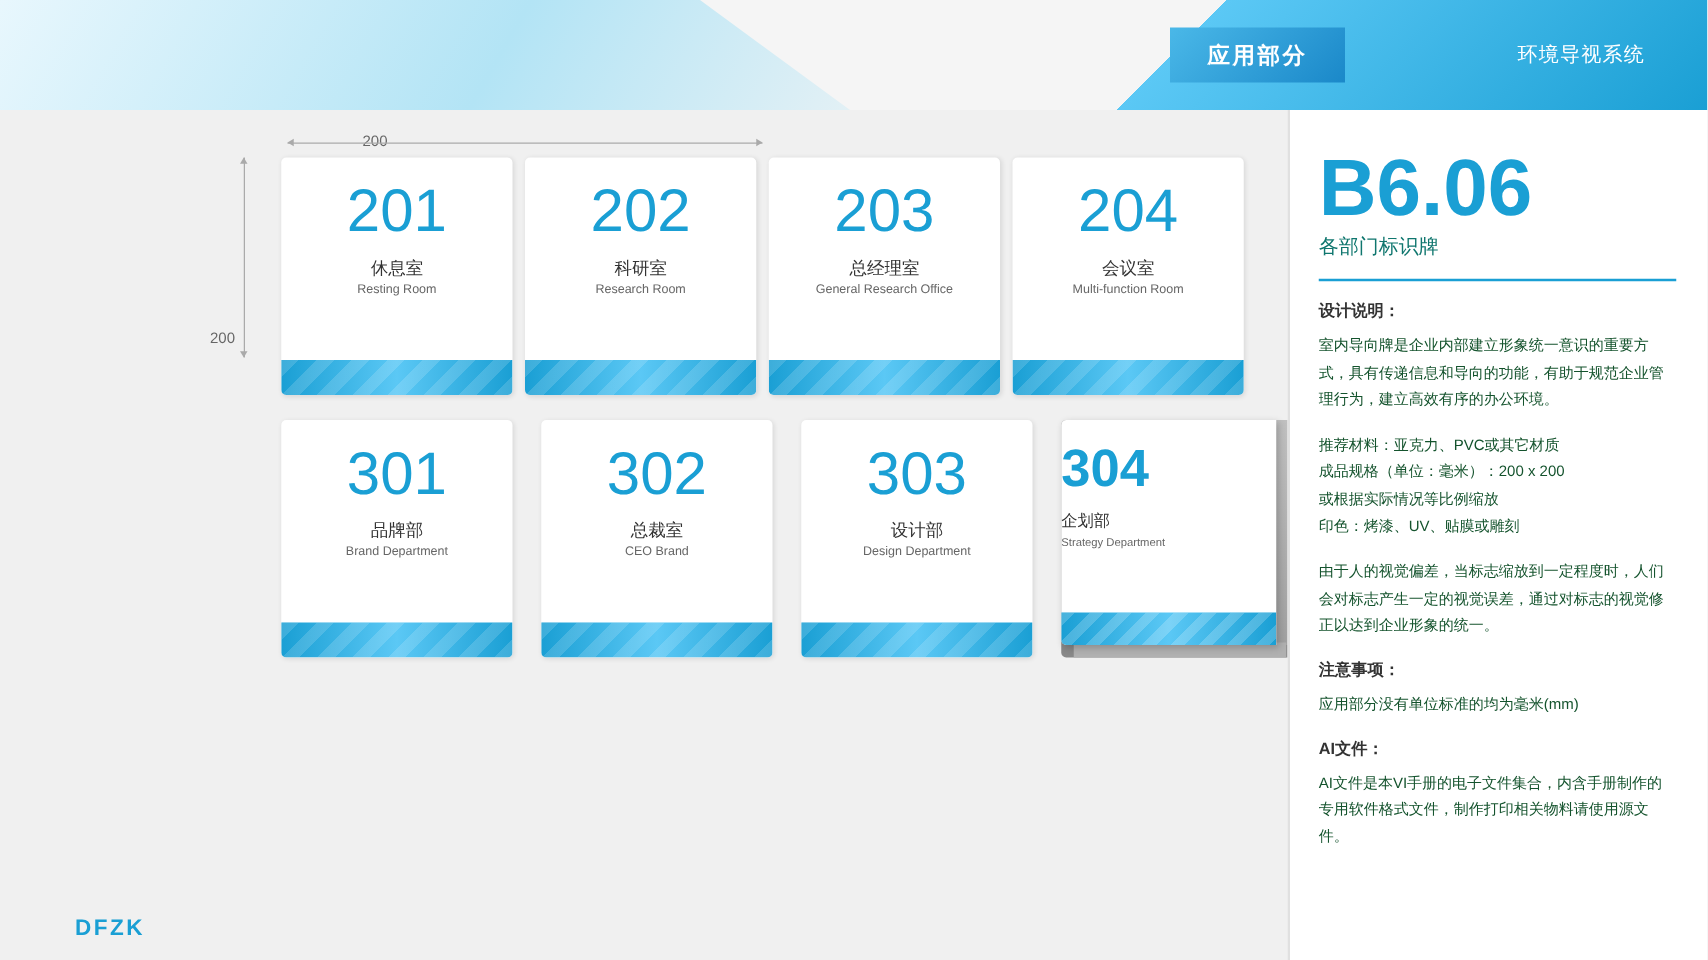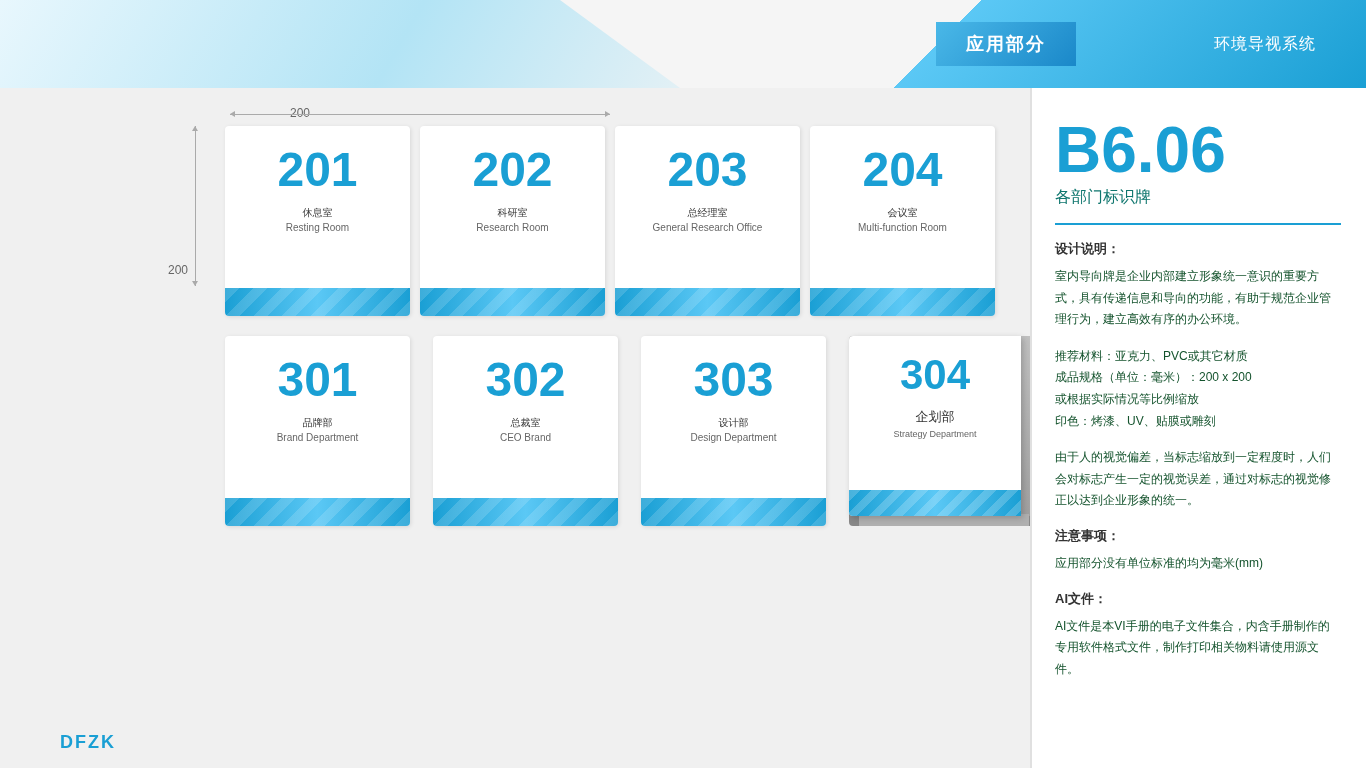--- a/index.html
+++ b/index.html
@@ -87,28 +87,28 @@
       flex-direction: column;
       align-items: center;
       justify-content: flex-start;
       overflow: hidden;
       position: relative;
       box-shadow: 1px 1px 4px rgba(0,0,0,0.1);
     }
 
     .sign-number {
       font-size: 48px;
-      font-weight: bold;
+      font-weight: normal;
       color: #1a9fd4;
       margin-top: 20px;
       line-height: 1;
     }
 
     .sign-name-cn {
-      font-size: 10px;
+      font-size: 14px;
       color: #333;
       margin-top: 12px;
       text-align: right;
     }
 
     .sign-name-en {
       font-size: 10px;
       color: #666;
       margin-top: 2px;
       text-align: center;
@@ -284,21 +284,21 @@
     </div>
 
     <div style="position:relative; width:185px; height:190px;">
 
       <div style="position:absolute;top:0;left:0;width:190px;height:190px;background:#888;border-radius:4px;"></div>
 
       <div style="position:absolute;top:0;right:0;width:20px;height:180px;background:#bbb;transform-origin:left;background:linear-gradient(180deg,#c0c0c0,#a0a0a0);"></div>
 
       <div style="position:absolute;bottom:0;left:10px;width:170px;height:12px;background:#b0b0b0;"></div>
 
-      <div style="position:absolute;top:0;left:0;width:172px;height:180px;background:white;border-radius:4px 0 0 4px;display:flex;flex-direction:column;align-items:center;overflow:hidden;box-shadow:2px 2px 6px rgba(0,0,0,0.2);">
+      <div style="position:absolute;top:0;left:0;width:172px;height:180px;background:white;border-radius:4px 0 0 4px;display:flex;flex-direction:column;overflow:hidden;box-shadow:2px 2px 6px rgba(0,0,0,0.2);">
         <div style="font-size:42px;font-weight:bold;color:#1a9fd4;margin-top:18px;line-height:1;">304</div>
         <div style="font-size:13px;color:#333;margin-top:12px;">企划部</div>
         <div style="font-size:9px;color:#666;margin-top:3px;">Strategy Department</div>
         <div style="position:absolute;bottom:0;left:0;right:0;height:26px;background:linear-gradient(90deg,#1a9fd4,#5bc8f5,#1a9fd4);overflow:hidden;">
           <div style="position:absolute;top:0;left:0;right:0;bottom:0;background:repeating-linear-gradient(135deg,rgba(255,255,255,0.2) 0px,rgba(255,255,255,0.2) 8px,transparent 8px,transparent 16px);"></div>
         </div>
       </div>
     </div>
 
   </div>

